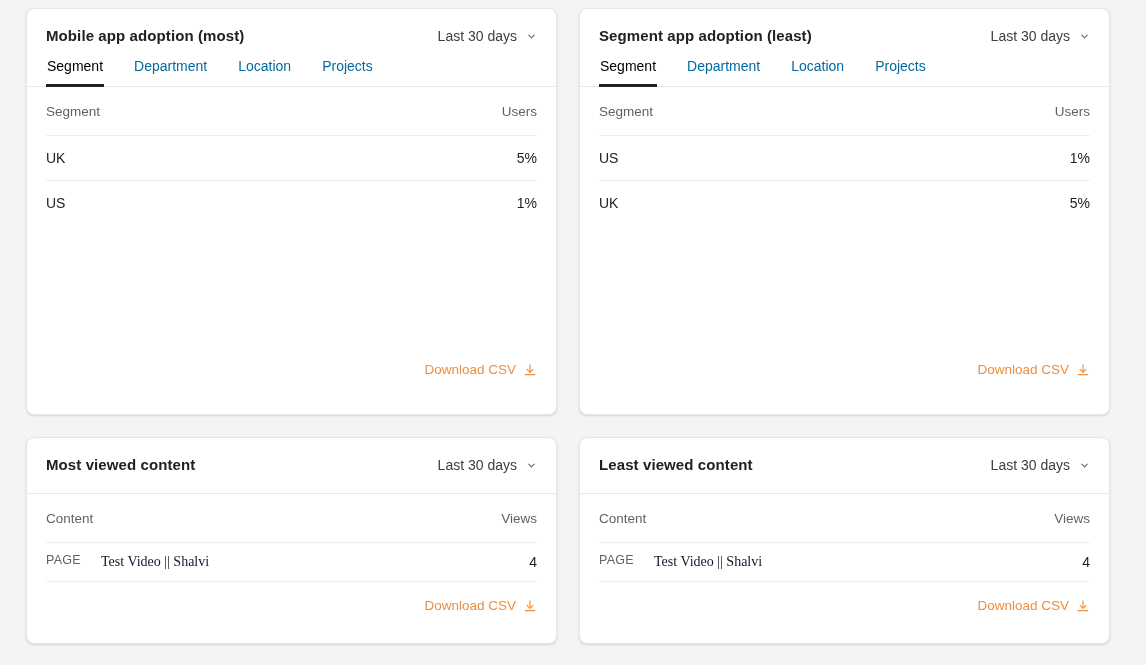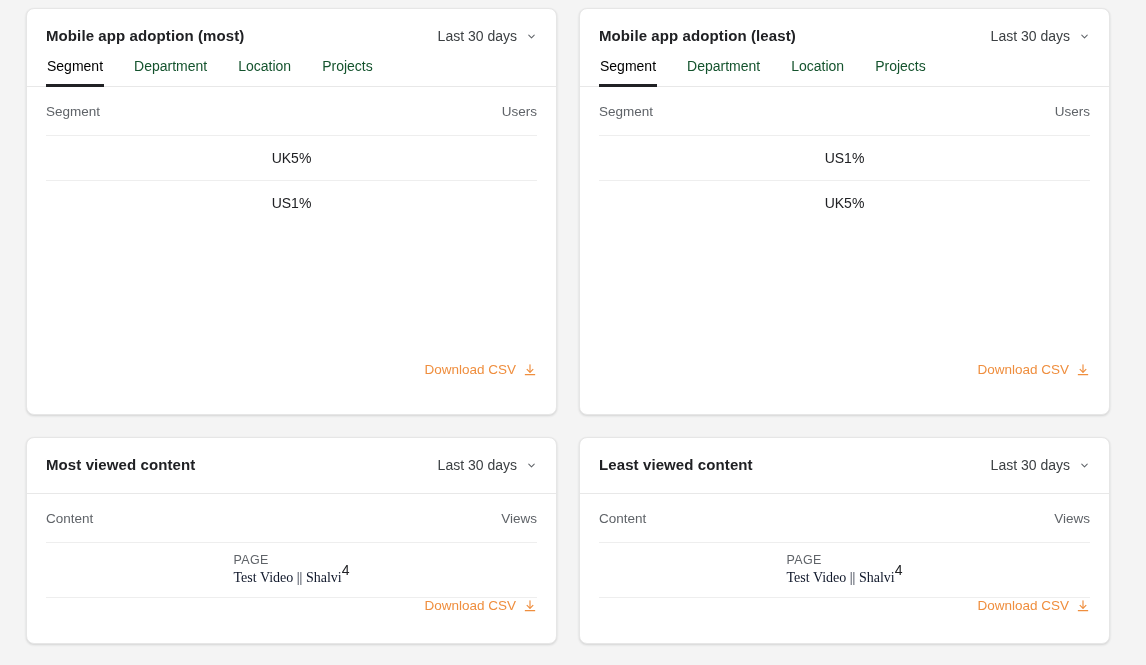--- a/index.html
+++ b/index.html
@@ -78,21 +78,21 @@
     position: relative;
     display: flex;
     gap: 29px;
     padding: 10px 19px 0 19px;
     border-bottom: 1px solid #e8e8e8;
     margin-bottom: 0;
   }
   .tab {
     position: relative;
     font-size: 14px;
-    color: #14532d;
+    color: #0369a1;
     line-height: 17px;
     padding: 3px 1px 11px 1px;
     cursor: pointer;
     white-space: nowrap;
   }
   .tab.active { font-weight: normal; color: #000; }
   .tab.active::after {
     content: "";
     position: absolute;
     left: 0; right: 0; bottom: -1px;
@@ -116,38 +116,38 @@
   .t-head {
     display: flex;
     justify-content: space-between;
     align-items: center;
     height: 48px;
     font-size: 13.5px;
     color: #5f6368;
   }
   .t-row {
     display: flex;
-    justify-content: center;
+    justify-content: space-between;
     align-items: center;
     min-height: 45px;
     border-top: 1px solid #eeeeee;
     font-size: 14px;
     color: #202124;
   }
   .t-row:last-of-type { border-bottom: 1px solid #eeeeee; }
   .t-cell-key   { color: #202124; }
   .t-cell-val   { color: #202124; }
 
   
   .t-row.content-row {
     align-items: center;
     padding: 10px 0 11px 0;
     min-height: 0;
   }
-  .content-main { display: flex; flex-direction: column; gap: 1px; }
+  .content-main { display: flex; gap: 20px; }
   .content-kind {
     font-size: 12.5px;
     color: #5f6368;
     line-height: 15px;
     letter-spacing: .3px;
   }
   .content-name {
     font-size: 14px;
     color: #0f172a;
     line-height: 17px;
@@ -223,21 +223,21 @@
             <line x1="12" y1="3" x2="12" y2="15"></line>
             <polyline points="7 11 12 16 17 11"></polyline>
             <line x1="4" y1="20" x2="20" y2="20"></line>
           </svg>
       </a>
     </div>
   </section>
 
   <section class="card top">
     <div class="card-head">
-      <div class="card-title">Mobile app adoption (least)</div>
+      <div class="card-title">Segment app adoption (least)</div>
       <div class="range-select">
         <span class="range-label">Last 30 days</span>
         <svg class="chev" viewBox="0 0 24 24" fill="none" stroke="currentColor" stroke-width="2.2" stroke-linecap="round" stroke-linejoin="round">
             <polyline points="6 9 12 15 18 9"></polyline>
           </svg>
       </div>
     </div>
 
     <div class="tabs">
       <div class="tab active"><span>Segment</span></div>

